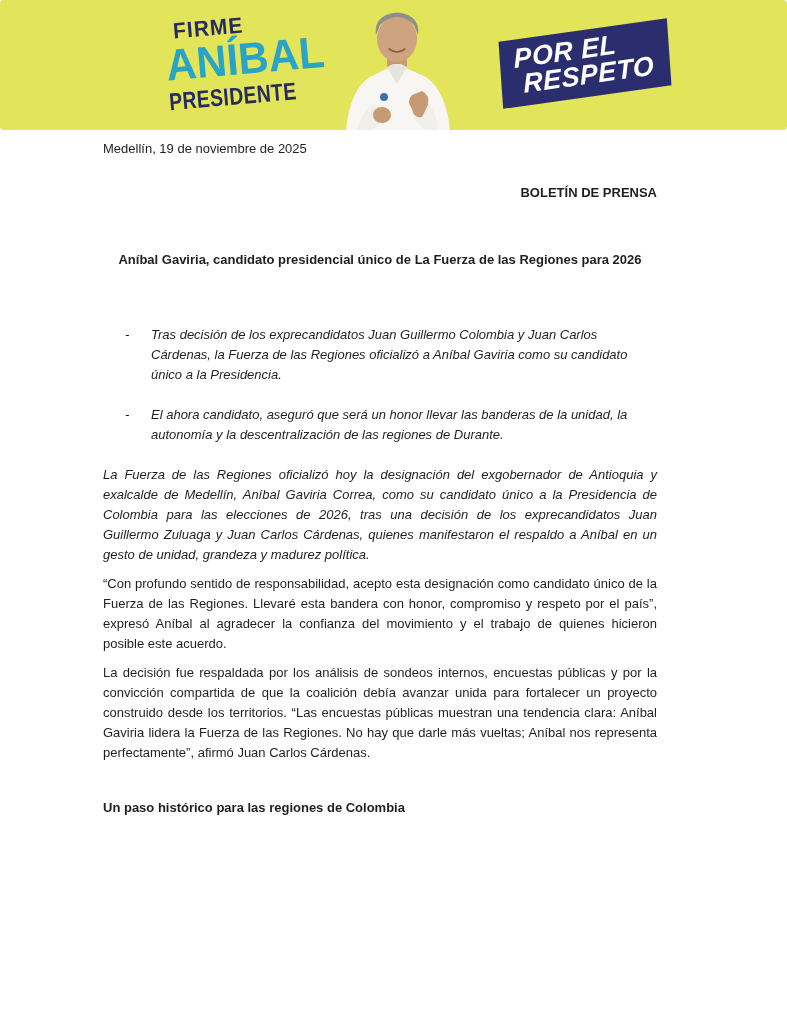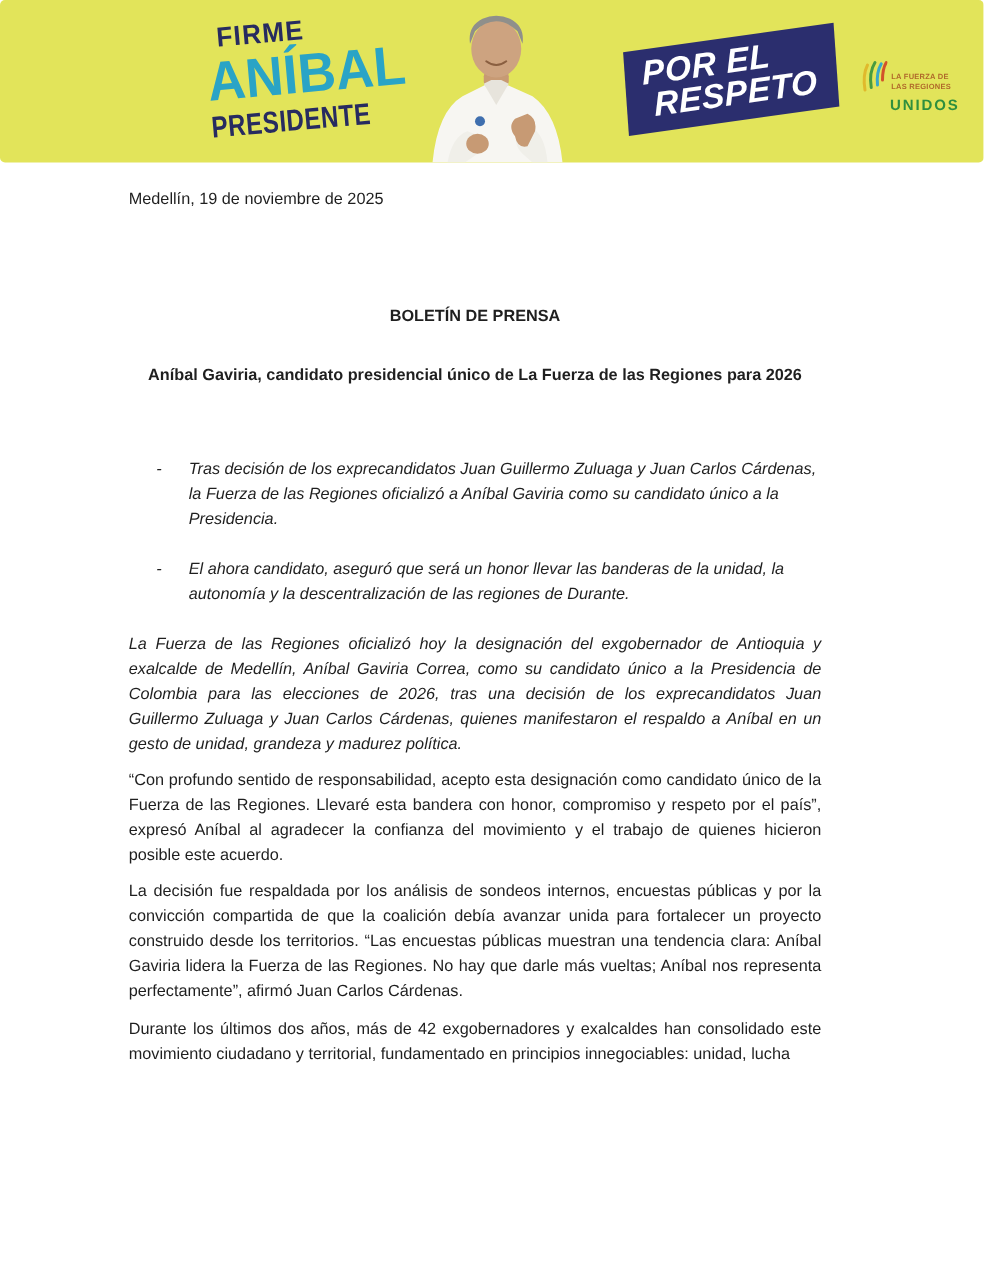--- a/index.html
+++ b/index.html
@@ -39,24 +39,24 @@
   }
   .respeto .r1{display:block;font-size:27px;letter-spacing:0.5px;}
   .respeto .r2{display:block;font-size:27px;letter-spacing:0.5px;margin-left:8px;}
   .party-logo{
     position:absolute;left:688px;top:46px;width:78px;
   }
   .party-top{display:flex;align-items:flex-end;gap:3px;}
   .party-name{color:#b0692a;font-size:6px;font-weight:700;line-height:1.25;letter-spacing:0.2px;white-space:nowrap;}
   .party-unidos{color:#2f8f3e;font-size:12px;font-weight:800;letter-spacing:1.5px;margin:3px 0 0 24px;}
   
-  .doc{position:absolute;left:0;top:134px;width:760px;padding:0 103px;box-sizing:border-box;font-size:13px;line-height:20px;}
+  .doc{position:absolute;left:0;top:124px;width:760px;padding:0 103px;box-sizing:border-box;font-size:13px;line-height:20px;}
   .dateline{margin-top:15px;}
-  .doc-title{margin-top:74px;text-align:center;font-weight:700;}
-  .headline{margin-top:27px;text-align:center;font-weight:700;}
+  .doc-title{margin-top:24px;text-align:right;font-weight:700;}
+  .headline{margin-top:47px;text-align:center;font-weight:700;}
   .bullets{margin-top:55px;font-style:italic;}
   .bullet{display:flex;margin:0 0 20px 0;padding-left:22px;}
   .bullet .dash{width:26px;flex:0 0 26px;}
   .bullet .btxt{flex:1;}
   .para{margin:9px 0 0 0;text-align:justify;}
   .para.first{margin-top:20px;font-style:italic;}
   .subhead{margin-top:35px;font-weight:700;}
   .para.after-sub{margin-top:10px;}
   .para.p-next{margin-top:10px;}
 </style>
@@ -97,57 +97,42 @@
         <path d="M110 125 Q108 102 96 96 L86 100 Q82 110 90 118 L98 125 Z" fill="#f0efe9"></path>
         <path d="M84 104 Q78 96 84 90 L94 86 Q102 90 100 100 L94 112 Q86 114 84 104" fill="#c79a74"></path>
       </svg>
     </div>
 
     <div class="respeto">
       <span class="r1">POR EL</span>
       <span class="r2">RESPETO</span>
     </div>
 
-    <div class="party-logo">
-      <div class="party-top">
-        <svg width="22" height="28" viewBox="0 0 22 28" xmlns="http://www.w3.org/2000/svg">
-          <path d="M4 26 Q2 14 6 6" stroke="#e0b92c" stroke-width="2.4" fill="none" stroke-linecap="round"></path>
-          <path d="M9 24 Q7 12 12 4" stroke="#4a9c3f" stroke-width="2.4" fill="none" stroke-linecap="round"></path>
-          <path d="M14 22 Q13 12 17 5" stroke="#39a7c9" stroke-width="2.4" fill="none" stroke-linecap="round"></path>
-          <path d="M18 18 Q18 9 21 4" stroke="#d2522a" stroke-width="2.4" fill="none" stroke-linecap="round"></path>
-        </svg>
-        <div class="party-name">
-          <div>LA FUERZA DE</div>
-          <div>LAS REGIONES</div>
-        </div>
-      </div>
-      <div class="party-unidos">UNIDOS</div>
-    </div>
   </div>
 
   <div class="doc">
 
     <div class="dateline">Medellín, 19 de noviembre de 2025</div>
 
     <div class="doc-title">BOLETÍN DE PRENSA</div>
 
     <div class="headline">Aníbal Gaviria, candidato presidencial único de La Fuerza de las Regiones para 2026</div>
 
     <div class="bullets">
       <div class="bullet">
         <span class="dash">-</span>
-        <span class="btxt">Tras decisión de los exprecandidatos Juan Guillermo Zuluaga y Juan Carlos Cárdenas, la Fuerza de las Regiones oficializó a Aníbal Gaviria como su candidato único a la Presidencia.</span>
+        <span class="btxt">Tras decisión de los exprecandidatos Juan Guillermo Colombia y Juan Carlos Cárdenas, la Fuerza de las Regiones oficializó a Aníbal Gaviria como su candidato único a la Presidencia.</span>
       </div>
       <div class="bullet">
         <span class="dash">-</span>
         <span class="btxt">El ahora candidato, aseguró que será un honor llevar las banderas de la unidad, la autonomía y la descentralización de las regiones de Durante.</span>
       </div>
     </div>
 
     <p class="para first">La Fuerza de las Regiones oficializó hoy la designación del exgobernador de Antioquia y exalcalde de Medellín, Aníbal Gaviria Correa, como su candidato único a la Presidencia de Colombia para las elecciones de 2026, tras una decisión de los exprecandidatos Juan Guillermo Zuluaga y Juan Carlos Cárdenas, quienes manifestaron el respaldo a Aníbal en un gesto de unidad, grandeza y madurez política.</p>
     <p class="para">“Con profundo sentido de responsabilidad, acepto esta designación como candidato único de la Fuerza de las Regiones. Llevaré esta bandera con honor, compromiso y respeto por el país”, expresó Aníbal al agradecer la confianza del movimiento y el trabajo de quienes hicieron posible este acuerdo.</p>
     <p class="para">La decisión fue respaldada por los análisis de sondeos internos, encuestas públicas y por la convicción compartida de que la coalición debía avanzar unida para fortalecer un proyecto construido desde los territorios. “Las encuestas públicas muestran una tendencia clara: Aníbal Gaviria lidera la Fuerza de las Regiones. No hay que darle más vueltas; Aníbal nos representa perfectamente”, afirmó Juan Carlos Cárdenas.</p>
 
+    <div class="subhead">Un paso histórico para las regiones de Colombia</div>
 
-    <p class="para p-next">Durante los últimos dos años, más de 42 exgobernadores y exalcaldes han consolidado este movimiento ciudadano y territorial, fundamentado en principios innegociables: unidad, lucha</p>
 
   </div>
 </div>
 
 </body></html>

